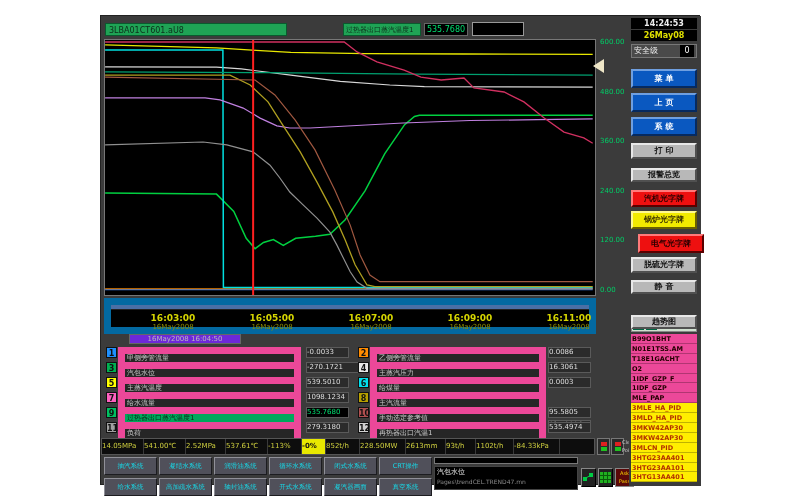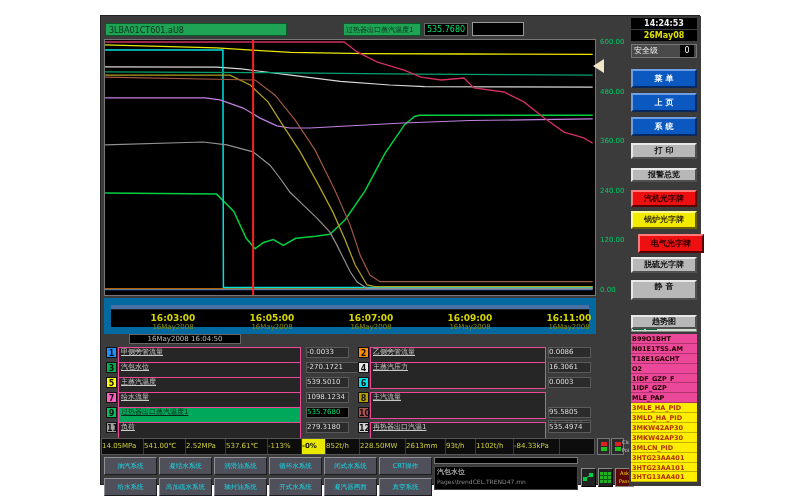--- a/index.html
+++ b/index.html
@@ -19,23 +19,23 @@
   .ylabel { position:absolute; left:3px; color:#00cc66; font-size:7px; white-space:nowrap; }
   .scale-marker { position:absolute; left:-4px; width:0; height:0; border-top:7px solid transparent; border-bottom:7px solid transparent; border-right:11px solid #efe7c8; }
   .xaxis { left:3px; top:282px; width:492px; height:36px; background:#000; border:7px solid #0369a1; }
   .scrollbar { position:absolute; left:0; top:0; width:100%; height:5px; background:#4a6fa5; border-bottom:1px solid #222; }
   .xtick { position:absolute; width:70px; text-align:center; top:8px; }
   .xtick .t { color:#d6d600; font-size:9px; font-weight:bold; }
   .xtick .d { color:#8d8d00; font-size:7px; }
 
   
   .dtable { left:0; top:318px; width:524px; height:102px; }
-  .tstamp { left:28px; top:0px; width:112px; height:10px; background:#000000; border:1px solid #666; color:#bbb; font-size:7px; line-height:8px; text-align:center; }
+  .tstamp { left:28px; top:0px; width:112px; height:10px; background:#6d28d9; border:1px solid #666; color:#bbb; font-size:7px; line-height:8px; text-align:center; }
   .chip { position:absolute; width:11px; height:11px; font-size:8px; font-weight:bold; color:#111; text-align:center; line-height:11px; border:1px solid #111; }
-  .tlabel { position:absolute; height:27px; background:#262626; border:1px solid #ec4899; color:#c8c8c8; font-size:7px; line-height:9px; padding-left:2px; overflow:hidden; white-space:nowrap;text-decoration:underline; }
+  .tlabel { position:absolute; height:27px; background:#262626; border:7px solid #ec4899; color:#c8c8c8; font-size:7px; line-height:9px; padding-left:2px; overflow:hidden; white-space:nowrap; }
   .tvalue { position:absolute; height:11px; background:#2b2b2b; border:1px solid #5a5a5a; color:#ddd; font-size:7px; line-height:9px; padding-right:10px; }
   .hl-label { background:#00a85c !important; color:#072a14 !important; }
   .hl-value { background:#000 !important; color:#00e070 !important; }
 
   
   .statusbar { left:0; top:422px; width:494px; height:17px; background:#0d0d0d; border:1px solid #555; display:flex; align-items:stretch; }
   .sitem { border-right:1px solid #3a3a3a; color:#cfcf3f; font-size:7px; line-height:15px; overflow:hidden; white-space:nowrap; }
   .sitem.hl { background:#e8e800; color:#111; font-weight:bold; }
   .penbox { width:13px; height:17px; background:#2a2a2a; border:1px solid #777; display:flex; flex-direction:column; align-items:center; justify-content:center; gap:1px; }
   .dot { width:6px; height:4px; }
@@ -141,31 +141,33 @@
       <div class="chip" style="left: 5px; top: 28px; background: rgb(0, 176, 80);">3</div>
       <div class="tlabel" style="left: 17px; top: 28px; width: 183px;">汽包水位</div>
       <div class="tvalue" style="left: 205px; top: 28px; width: 53px;">-270.1721</div>
       <div class="chip" style="left: 257px; top: 28px; background: rgb(232, 232, 232);">4</div>
       <div class="tlabel" style="left: 269px; top: 28px; width: 176px;">主蒸汽压力</div>
       <div class="tvalue" style="left: 447px; top: 28px; width: 43px;">16.3061</div>
       <div class="chip" style="left: 5px; top: 43px; background: rgb(255, 255, 0);">5</div>
       <div class="tlabel" style="left: 17px; top: 43px; width: 183px;">主蒸汽温度</div>
       <div class="tvalue" style="left: 205px; top: 43px; width: 43px;">539.5010</div>
       <div class="chip" style="left: 257px; top: 43px; background: rgb(0, 224, 238);">6</div>
+      <div class="tlabel" style="left: 269px; top: 43px; width: 176px;">给煤量</div>
       <div class="tvalue" style="left: 447px; top: 43px; width: 43px;">0.0003</div>
       <div class="chip" style="left: 5px; top: 58px; background: rgb(255, 96, 192);">7</div>
       <div class="tlabel" style="left: 17px; top: 58px; width: 183px;">给水流量</div>
       <div class="tvalue" style="left: 205px; top: 58px; width: 43px;">1098.1234</div>
       <div class="chip" style="left: 257px; top: 58px; background: rgb(184, 160, 0);">8</div>
       <div class="tlabel" style="left: 269px; top: 58px; width: 176px;">主汽流量</div>
       <div class="tvalue" style="left: 447px; top: 58px; width: 43px; margin-top: 28px;">935.9096</div>
       <div class="chip" style="left: 5px; top: 73px; background: rgb(0, 192, 96);">9</div>
       <div class="tlabel hl-label" style="left: 17px; top: 73px; width: 183px;">过热器出口蒸汽温度1</div>
       <div class="tvalue hl-value" style="left: 205px; top: 73px; width: 43px;">535.7680</div>
       <div class="chip" style="left: 257px; top: 73px; background: rgb(176, 80, 80);">10</div>
+      <div class="tlabel" style="left: 269px; top: 73px; width: 176px;">手动选定参考值</div>
       <div class="tvalue" style="left: 447px; top: 73px; width: 43px;">95.5805</div>
       <div class="chip" style="left: 5px; top: 88px; background: rgb(160, 160, 160);">11</div>
       <div class="tlabel" style="left: 17px; top: 88px; width: 183px;">负荷</div>
       <div class="tvalue" style="left: 205px; top: 88px; width: 43px;">279.3180</div>
       <div class="chip" style="left: 257px; top: 88px; background: rgb(208, 208, 208);">12</div>
       <div class="tlabel" style="left: 269px; top: 88px; width: 176px;">再热器出口汽温1</div>
       <div class="tvalue" style="left: 447px; top: 88px; width: 43px;">535.4974</div>
     </div>
 
   <div class="abs statusbar" id="statusbar">
@@ -256,16 +258,16 @@
       </div>
   <div class="sb-btn b-blue" style="top: 53px; height: 19px; line-height: 15px;">菜 单</div>
       <div class="sb-btn b-blue" style="top: 77px; height: 19px; line-height: 15px;">上 页</div>
       <div class="sb-btn b-blue" style="top: 101px; height: 19px; line-height: 15px;">系 统</div>
       <div class="sb-btn b-gray" style="top: 127px; height: 16px; line-height: 12px;">打 印</div>
       <div class="sb-btn b-gray" style="top: 152px; height: 14px; line-height: 10px;">报警总览</div>
       <div class="sb-btn b-red" style="top: 174px; height: 17px; line-height: 13px;">汽机光字牌</div>
       <div class="sb-btn b-yellow" style="top: 195px; height: 18px; line-height: 14px;">锅炉光字牌</div>
       <div class="sb-btn b-red" style="top: 218px; height: 19px; line-height: 15px; margin-left: 7px;">电气光字牌</div>
       <div class="sb-btn b-gray" style="top: 241px; height: 16px; line-height: 12px;">脱硫光字牌</div>
-      <div class="sb-btn b-gray" style="top: 264px; height: 20px; line-height: 10px;">静 音</div>
+      <div class="sb-btn b-gray" style="top: 264px; height: 14px; line-height: 10px;">静 音</div>
       <div class="sb-btn b-gray" style="top: 299px; height: 14px; line-height: 10px;">趋势图</div>
     </div>
 </div>
 
 </body></html>

